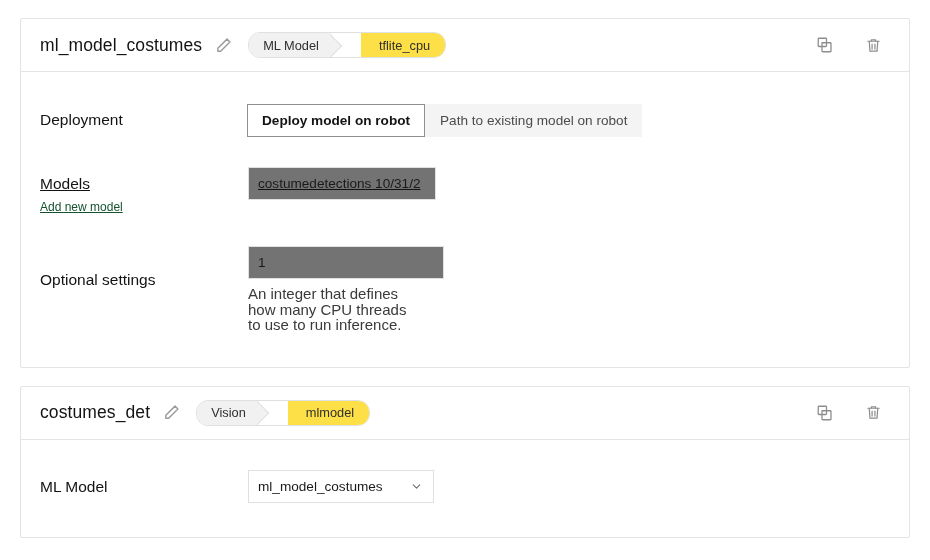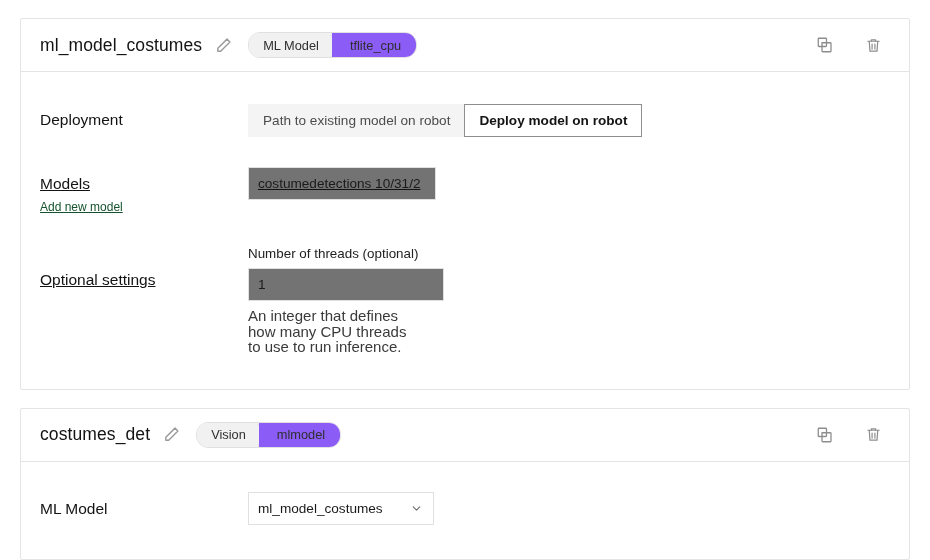--- a/index.html
+++ b/index.html
@@ -92,23 +92,24 @@
     top: 50%;
     width: 15px;
     height: 15px;
     margin-top: -7.5px;
     background: #f1f1f1;
     border-right: 1px solid #e0e0e0;
     border-top: 1px solid #e0e0e0;
     transform: rotate(45deg);
   }
   .pill-seg.last {
-    background: #8b5cf6;
+    background: #fde047;
     padding: 0 15px 0 18px;
     z-index: 2;
+    margin-left: 29px;
   }
 
   .header-spacer { flex: 1 1 auto; }
 
   .header-actions {
     display: flex;
     align-items: center;
     gap: 28px;
     padding-right: 8px;
   }
@@ -199,21 +200,21 @@
     display: flex;
     align-items: center;
     overflow: hidden;
     white-space: nowrap;
   }
   .tf-models { width: 188px; }
   .tf-threads { width: 196px; }
 
   
   .row-optional { padding-top: 31px; padding-bottom: 34px; }
-  .row-optional .row-label { padding-top: 25px; text-decoration: underline; }
+  .row-optional .row-label { padding-top: 25px; }
 
   .field-label {
     font-size: 13.4px;
     color: #222222;
     margin-bottom: 7px;
   }
   .help-text {
     margin-top: 7px;
     font-size: 15px;
     line-height: 15.5px;
@@ -290,40 +291,39 @@
         </span>
       </span>
     </div>
 
     <div class="card-body">
 
       <div class="row row-deployment">
         <div class="row-label">Deployment</div>
         <div class="row-field">
           <div class="seg-group">
+            <div class="seg active">Deploy model on robot</div>
             <div class="seg inactive">Path to existing model on robot</div>
-            <div class="seg active">Deploy model on robot</div>
           </div>
         </div>
       </div>
 
       <div class="row row-models">
         <div class="row-label">
           <div>Models</div>
           <span class="link">Add new model</span>
         </div>
         <div class="row-field">
           <div class="textfield tf-models">costumedetections 10/31/2</div>
         </div>
       </div>
 
       <div class="row row-optional">
         <div class="row-label">Optional settings</div>
         <div class="row-field">
-          <div class="field-label">Number of threads (optional)</div>
           <div class="textfield tf-threads">1</div>
           <div class="help-text">An integer that defines how many CPU threads to use to run inference.</div>
         </div>
       </div>
 
     </div>
   </div>
 
   <div class="card">
 

